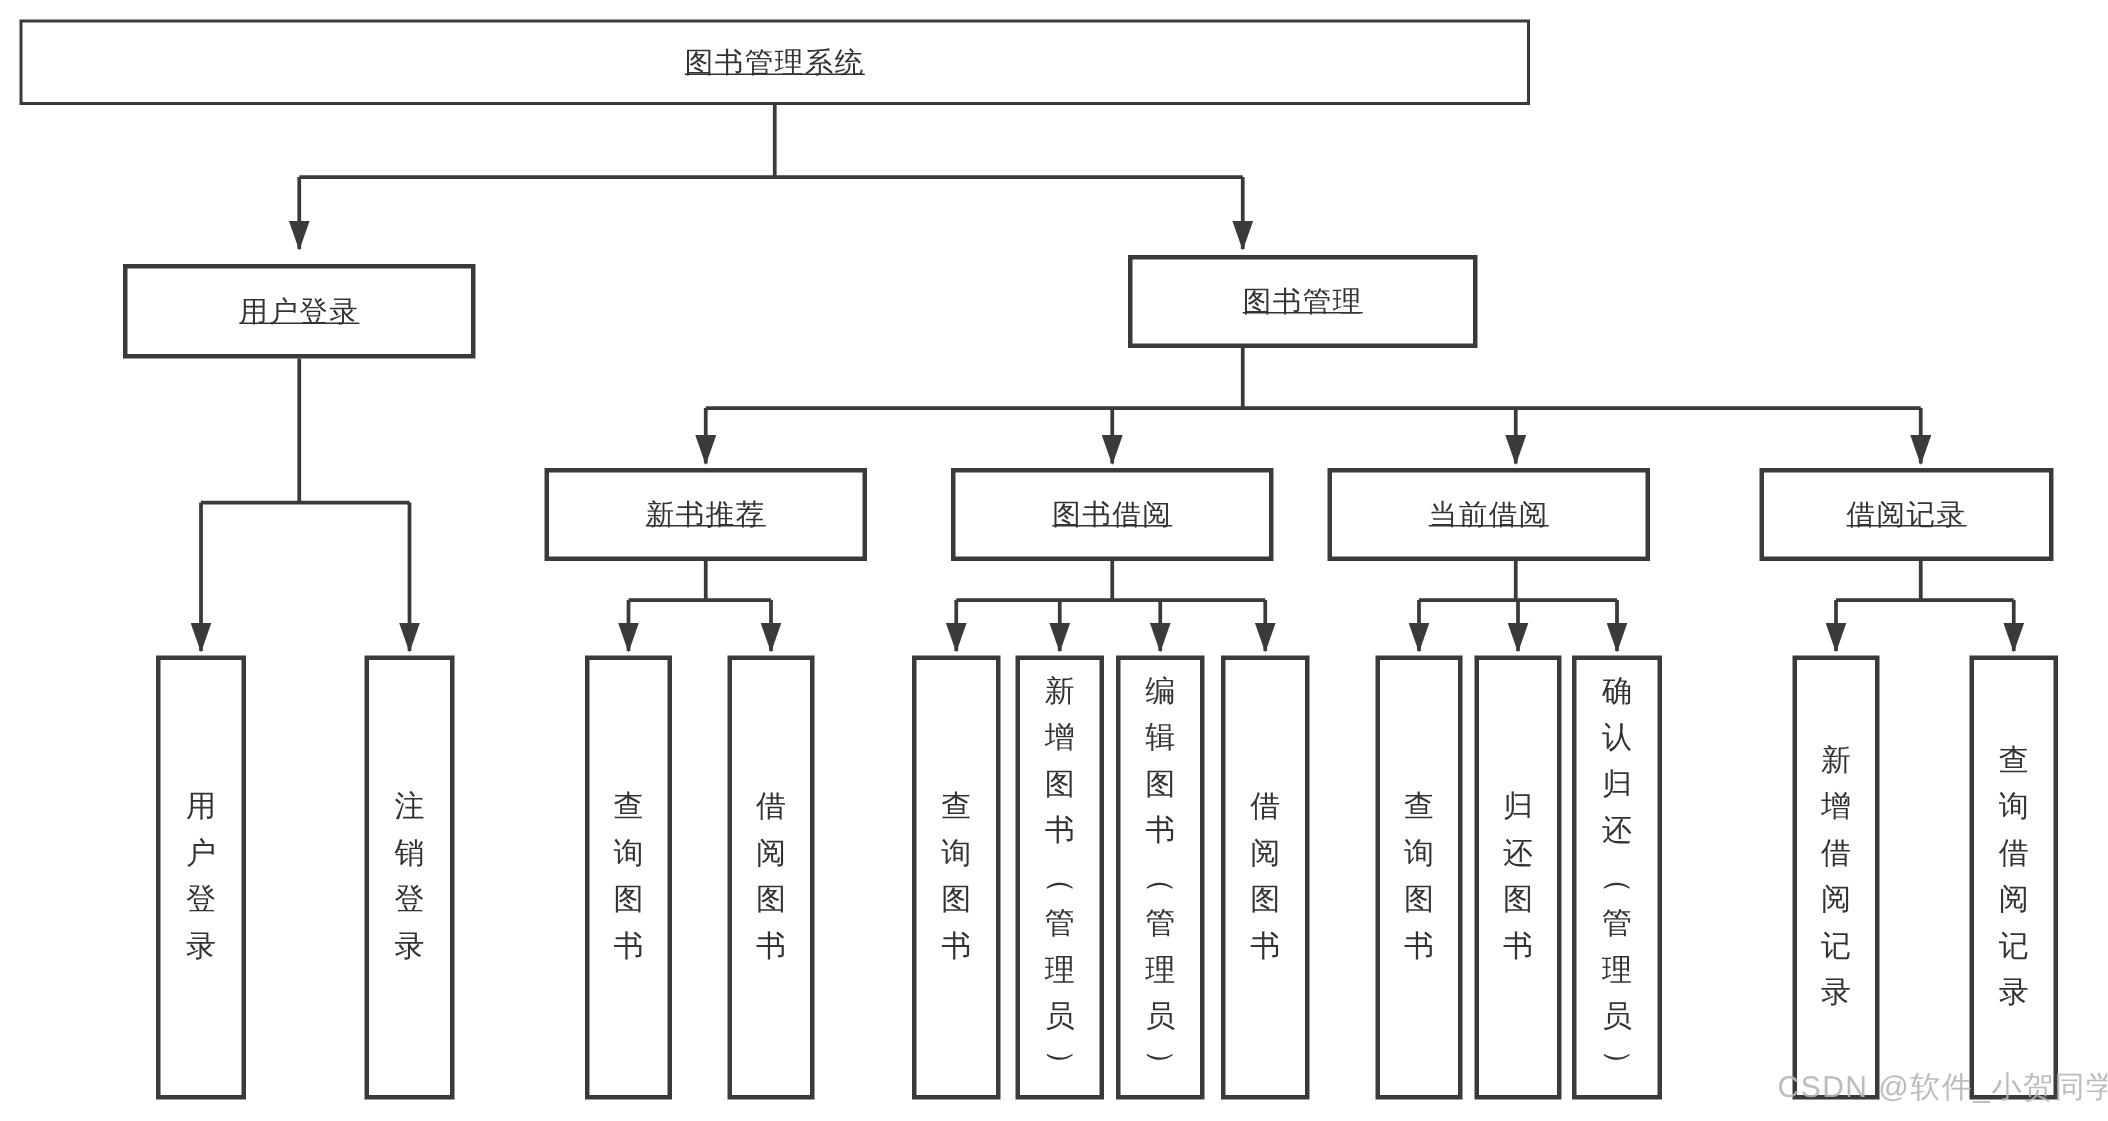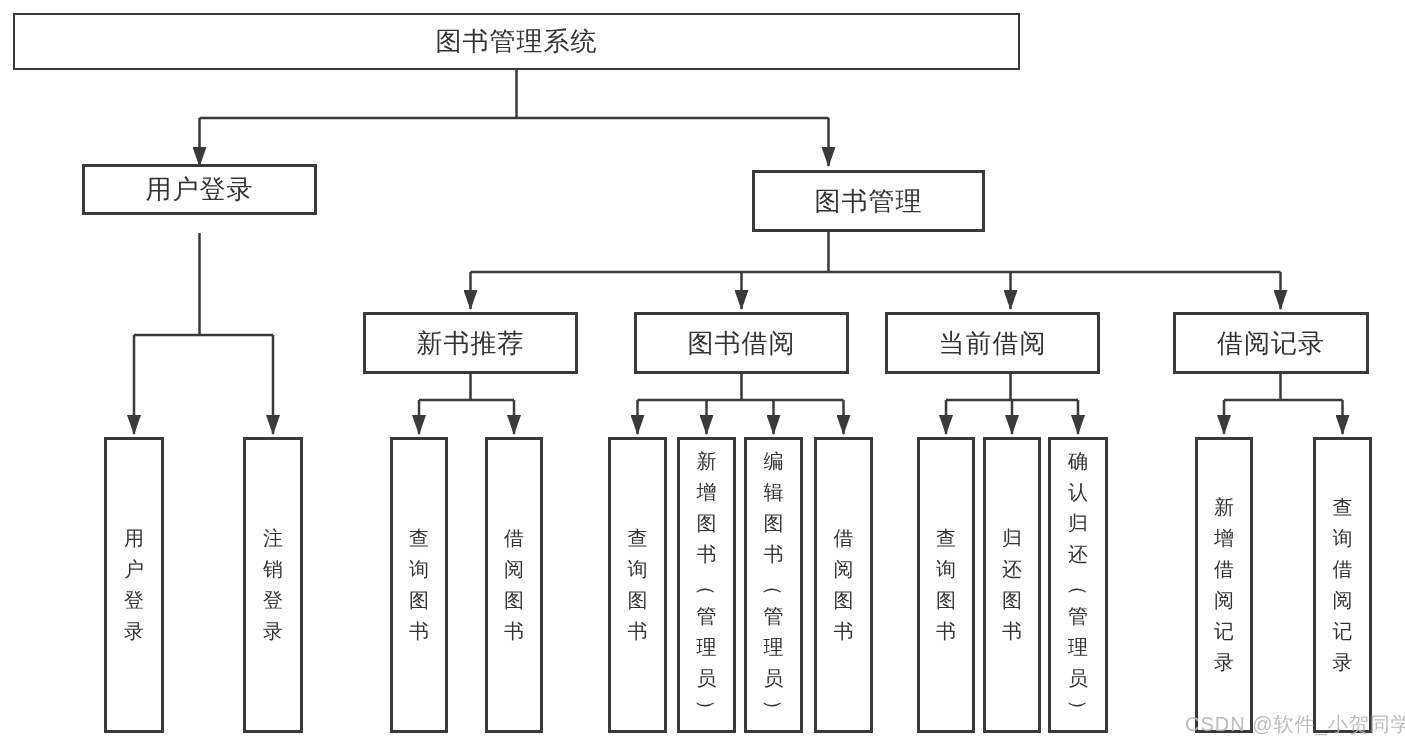--- a/index.html
+++ b/index.html
@@ -26,24 +26,25 @@
     box-sizing: border-box;
     background: var(--bg);
     border: 3px solid var(--line);
     display: flex;
     align-items: center;
     justify-content: center;
     z-index: 2;
   }
   .node.root { border-width: 2px; }
   .hlabel {
-    font-size: 26px;
+    font-size: 19px;
     letter-spacing: 1px;
     color: var(--text);
     white-space: nowrap;
+    text-decoration: underline;
   }
   .vtext {
     display: block;
     width: 100%;
     text-align: center;
     color: var(--text);
   }
   .vchar {
     display: block;
     width: 100%;
@@ -107,21 +108,21 @@
 
     <path class="connector" d="M1280.5 374 V400 M1224 400 H1342.5"></path>
     <path class="connector" d="M1224 400 V434" marker-end="url(#arrow)"></path>
     <path class="connector" d="M1342.5 400 V434" marker-end="url(#arrow)"></path>
   </svg>
 
   <div class="node root" style="left:13px; top:13px; width:1007px; height:57px;">
     <span class="hlabel">图书管理系统</span>
   </div>
 
-  <div class="node" style="left:82px; top:164px; width:235px; height:51px;">
+  <div class="node" style="left:82px; top:176px; width:235px; height:63px;">
     <span class="hlabel">用户登录</span>
   </div>
   <div class="node" style="left:712px; top:170px; width:233px; height:62px;margin-left:40px;">
     <span class="hlabel">图书管理</span>
   </div>
 
   <div class="node" style="left:363px; top:312px; width:215px; height:62px;">
     <span class="hlabel">新书推荐</span>
   </div>
   <div class="node" style="left:634px; top:312px; width:215px; height:62px;">

